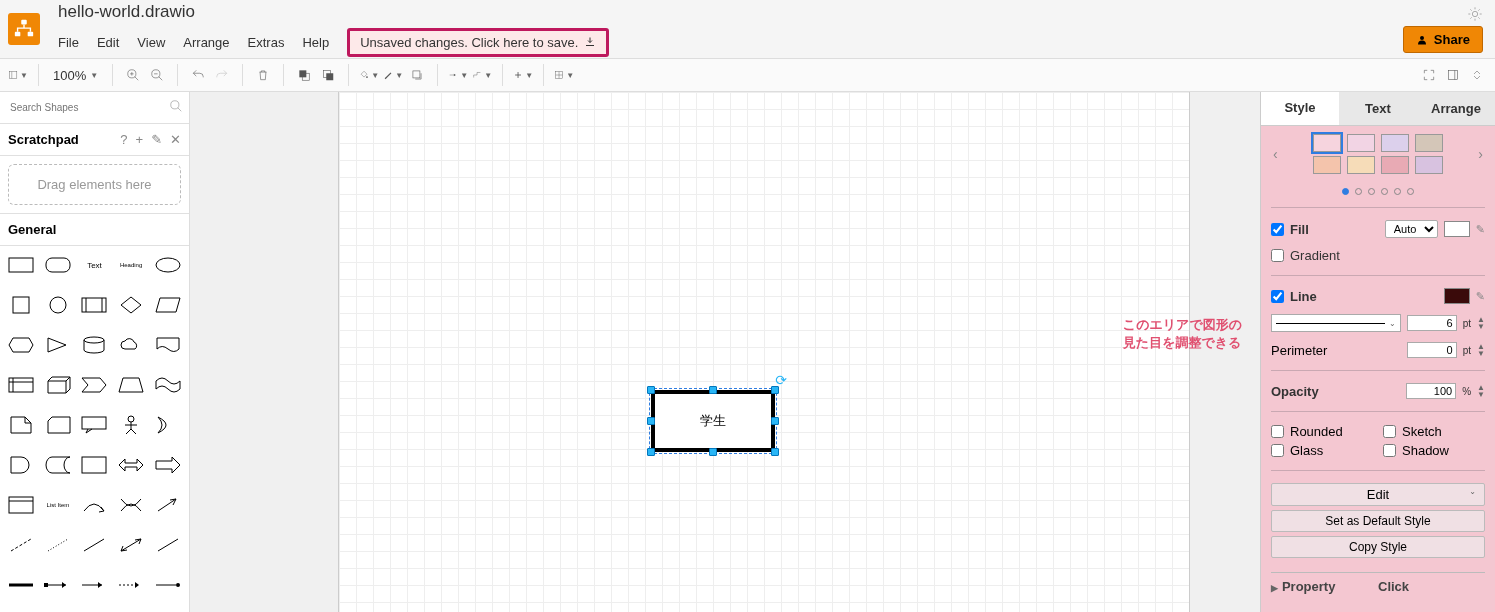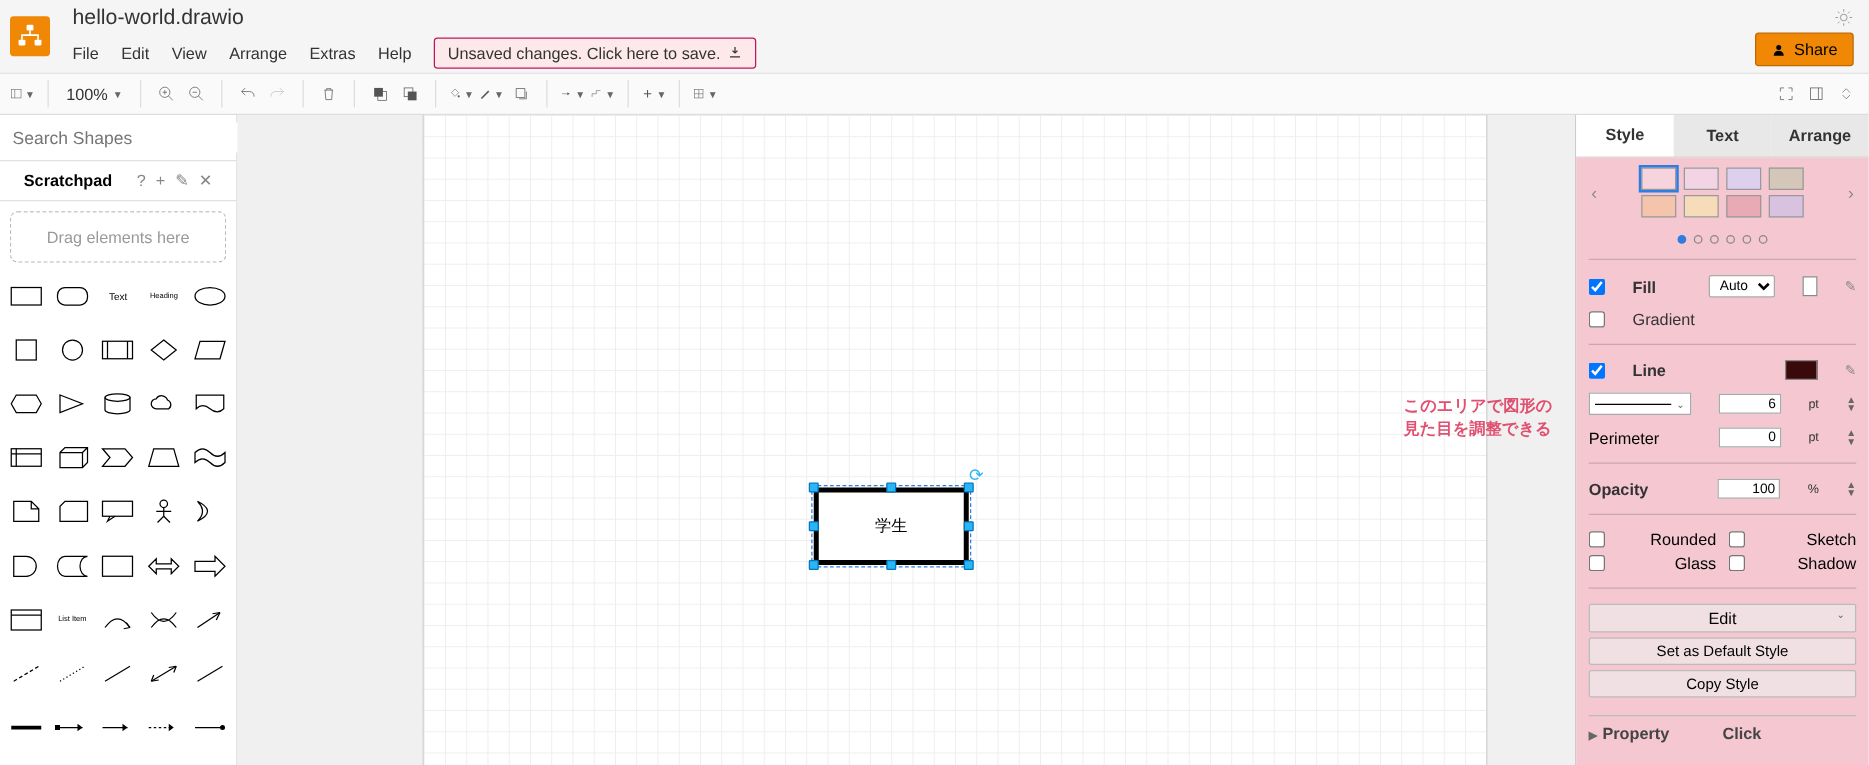--- a/index.html
+++ b/index.html
@@ -4,33 +4,33 @@
 <style>
 *{box-sizing:border-box;margin:0;padding:0;font-family:-apple-system,BlinkMacSystemFont,"Segoe UI",Helvetica,Arial,sans-serif;font-size:13px;}
 html,body{width:1495px;height:612px;overflow:hidden;background:#f0f0f0;}
 .topbar{display:flex;align-items:center;height:58px;padding:0 8px;background:#f5f5f5;position:relative;}
 .logo{width:32px;height:32px;background:#f08705;border-radius:3px;display:flex;align-items:center;justify-content:center;margin-right:18px;}
 .logo svg{width:22px;height:22px;}
 .title-block{display:flex;flex-direction:column;gap:6px;}
 .title{font-size:17px;font-weight:400;color:#333;}
 .menubar{display:flex;gap:18px;align-items:center;}
 .menubar span{cursor:pointer;color:#333;}
-.save-warn{border:1px solid #be185d;background:#fde9e9;color:#b54b3e;padding:4px 10px;border-radius:3px;display:inline-flex;align-items:center;gap:6px;cursor:pointer;}
+.save-warn{border:3px solid #be185d;background:#fde9e9;color:#b54b3e;padding:4px 10px;border-radius:3px;display:inline-flex;align-items:center;gap:6px;cursor:pointer;}
 .sun-icon{position:absolute;right:12px;top:6px;color:#888;cursor:pointer;}
-.share-btn{position:absolute;right:12px;top:26px;background:#f08705;color:#000;border:1px solid #c06800;padding:5px 12px;border-radius:3px;display:flex;align-items:center;gap:6px;cursor:pointer;font-weight:400;}
+.share-btn{position:absolute;right:12px;top:26px;background:#f08705;color:#000;border:1px solid #c06800;padding:5px 12px;border-radius:3px;display:flex;align-items:center;gap:6px;cursor:pointer;font-weight:700;}
 .toolbar{display:flex;align-items:center;height:34px;background:#fafafa;border-top:1px solid #ddd;border-bottom:1px solid #ddd;padding:0 8px;gap:4px;}
 .tb-btn{width:20px;height:20px;display:flex;align-items:center;justify-content:center;color:#555;cursor:pointer;}
 .tb-sep{width:1px;height:22px;background:#ddd;margin:0 6px;}
 .zoom{display:flex;align-items:center;gap:2px;color:#333;padding:0 4px;}
 .drop{font-size:8px;color:#666;margin-left:2px;}
 .main{display:flex;height:520px;}
 .left{width:190px;background:#fff;border-right:1px solid #ddd;display:flex;flex-direction:column;}
 .search-row{display:flex;align-items:center;padding:6px 6px;border-bottom:1px solid #e0e0e0;}
-.search-row input{flex:1;border:none;outline:none;font-size:14px;padding:4px;}
-.scratch-head{display:flex;align-items:center;justify-content:space-between;padding:8px 19px;border-bottom:1px solid #e0e0e0;}
+.search-row input{flex:1;border:none;outline:none;font-size:10px;padding:4px;}
+.scratch-head{display:flex;align-items:center;justify-content:space-between;padding:8px 8px;border-bottom:1px solid #e0e0e0;}
 .scratch-head .icons{display:flex;gap:8px;color:#888;}
 .scratch-drop{margin:8px;border:1px dashed #bbb;border-radius:6px;text-align:center;color:#999;padding:12px 0;font-size:13px;}
 .general-head{padding:8px 8px;font-weight:600;border-top:1px solid #e0e0e0;border-bottom:1px solid #e0e0e0;}
 .shapes{flex:1;padding:6px;display:grid;grid-template-columns:repeat(5,1fr);gap:6px;overflow:hidden;}
 .shape{height:26px;display:flex;align-items:center;justify-content:center;}
 .shape svg{width:28px;height:20px;}
 .canvas-wrap{flex:1;position:relative;background:#f0f0f0;}
 .canvas{position:absolute;left:148px;top:0;width:852px;height:520px;background:#fff;background-image:linear-gradient(#eee 1px,transparent 1px),linear-gradient(90deg,#eee 1px,transparent 1px);background-size:17px 17px;border-left:1px solid #ccc;border-right:1px solid #ccc;}
 .selected-shape{position:absolute;left:312px;top:298px;width:124px;height:62px;}
 .sel-rect{position:absolute;inset:0;background:#fff;border:4px solid #000;display:flex;align-items:center;justify-content:center;font-size:12px;}
@@ -45,21 +45,21 @@
 .tabs{display:flex;height:34px;border-bottom:1px solid #ccc;}
 .tab{flex:1;display:flex;align-items:center;justify-content:center;font-weight:600;color:#333;cursor:pointer;background:#e8e8e8;}
 .tab.active{background:#fff;border-bottom:2px solid #fff;}
 .panel{flex:1;background:linear-gradient(#f4c7d1,#f4c7d1);padding:8px 10px;display:flex;flex-direction:column;gap:10px;position:relative;overflow:hidden;}
 .swatch-row{display:flex;gap:6px;justify-content:center;}
 .swatch{width:28px;height:18px;border:1px solid #999;cursor:pointer;}
 .swatch.sel{outline:2px solid #2f7de1;}
 .navdots{display:flex;gap:6px;justify-content:center;margin-top:4px;}
 .dot{width:7px;height:7px;border-radius:50%;border:1px solid #888;}
 .dot.on{background:#2f7de1;border-color:#2f7de1;}
-.prop-row{display:flex;align-items:center;gap:22px;justify-content:space-between;}
+.prop-row{display:flex;align-items:center;gap:6px;}
 .chk{width:13px;height:13px;}
 .lbl{flex:1;font-weight:600;color:#333;}
 .sel-box{border:1px solid #aaa;background:#fff;font-size:11px;padding:1px 4px;border-radius:2px;margin-left:20px;}
 .color-box{width:26px;height:16px;border:1px solid #888;background:#fff;}
 .num-input{width:50px;border:1px solid #aaa;background:#fff;padding:1px 3px;font-size:11px;text-align:right;}
 .unit{font-size:10px;color:#333;}
 .line-style{flex:1;height:18px;border:1px solid #aaa;background:#fff;display:flex;align-items:center;padding:0 4px;}
 .btn-row{display:flex;flex-direction:column;gap:4px;}
 .panel-btn{background:#f0e0e4;border:1px solid #bbb;border-radius:2px;padding:3px 0;text-align:center;font-size:12px;cursor:pointer;}
 .prop-head{display:flex;border-top:1px solid #bbb;padding-top:6px;margin-top:4px;font-weight:600;color:#444;}
@@ -268,20 +268,21 @@
     <div class="scratch-head">
       <span style="font-weight:600">Scratchpad</span>
       <div class="icons">
         <span>?</span>
         <span>+</span>
         <span>✎</span>
         <span>✕</span>
       </div>
     </div>
     <div class="scratch-drop">Drag elements here</div>
+    <div class="general-head">General</div>
     <div class="shapes">
       <div class="shape">
           <svg>
             <rect x="2" y="3" width="24" height="14" fill="none" stroke="#000"></rect>
           </svg>
         </div>
       <div class="shape">
           <svg>
             <rect x="2" y="3" width="24" height="14" rx="6" fill="none" stroke="#000"></rect>
           </svg>

